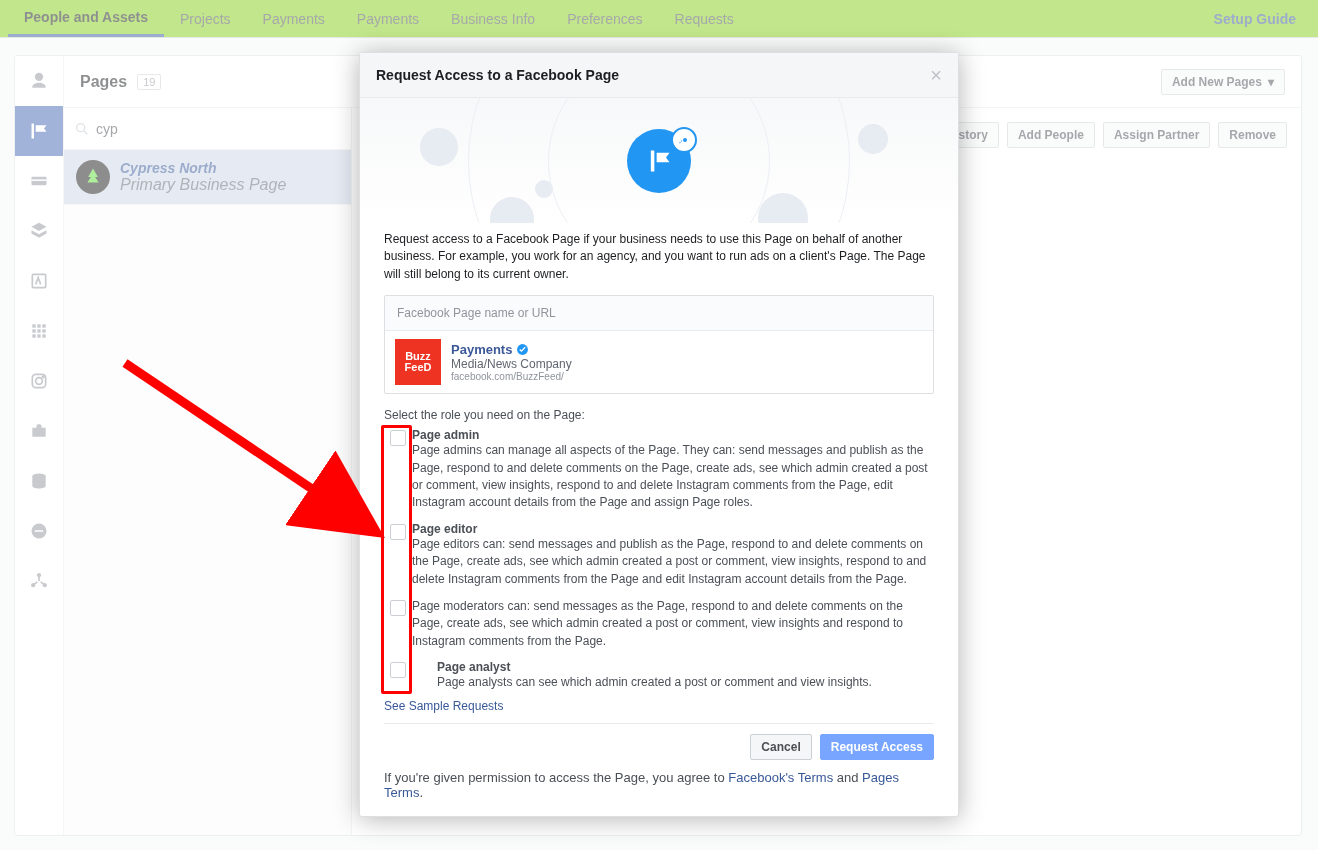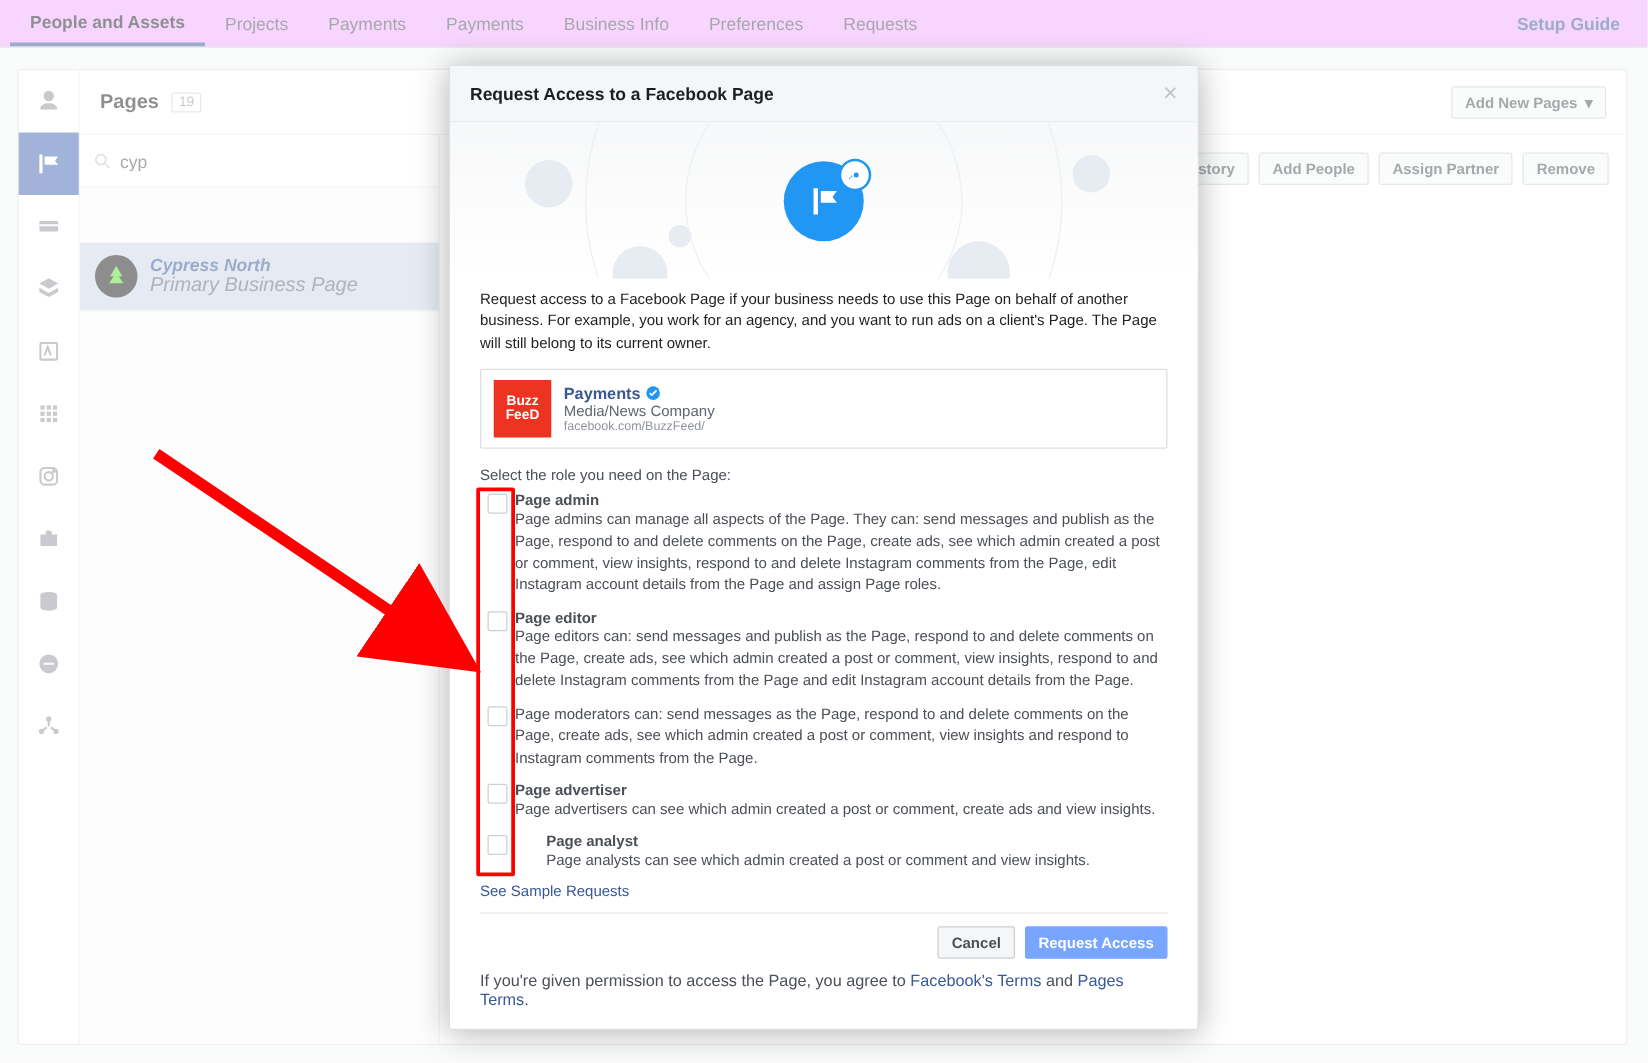--- a/index.html
+++ b/index.html
@@ -10,21 +10,21 @@
     width: 1318px;
     height: 850px;
     background: #f5f6f7;
     position: relative;
     overflow: hidden;
   }
   .tabs {
     display: flex;
     align-items: center;
     height: 38px;
-    background: #f0abfc;
+    background: #84cc16;
     border-bottom: 1px solid #ccc;
     padding: 0 8px;
   }
   .tabs .tab {
     padding: 0 16px;
     height: 100%;
     display: flex;
     align-items: center;
     color: #4b4f56;
     font-size: 14px;
@@ -90,21 +90,20 @@
     align-items: center;
     gap: 6px;
   }
   .btn.prim { background:#4080ff; color:#fff; border-color:#4080ff; }
   .btn.prim.disabled { opacity: .7; }
   .listpane {
     width: 288px;
     border-right: 1px solid #e9eaeb;
     display: flex; flex-direction: column;
     background:#fafbfc;
-    gap:44px;
   }
   .search {
     height: 42px;
     display: flex;
     align-items: center;
     padding: 0 10px;
     border-bottom: 1px solid #e9eaeb;
     background:#fff;
   }
   .search svg { width: 16px; height: 16px; color: #bec3c9; margin-right: 6px; }
@@ -435,20 +434,21 @@
         <svg viewBox="0 0 24 24">
             <path d="M14 8a4 4 0 1 1-4 4l-7 7v-3h3v-3h3l1-1a4 4 0 0 1 4-4z"></path>
           </svg>
       </div>
     </div>
   </div>
   <div class="mbody">
     <div class="intro">Request access to a Facebook Page if your business needs to use this Page on behalf of another business. For example, you work for an agency, and you want to run ads on a client's Page. The Page will still belong to its current owner.</div>
 
     <div class="pnbox">
+      <input class="pninput" placeholder="Facebook Page name or URL" style="">
       <div class="pnsel">
         <div class="bfthumb">
           <span>Buzz</span>
           <span>FeeD</span>
         </div>
         <div>
           <div class="n">
             <span>Payments</span>
             <svg class="verified" viewBox="0 0 24 24">
                 <circle cx="12" cy="12" r="10" fill="#2196f3"></circle>
@@ -479,27 +479,20 @@
           <div class="rt">Page editor</div>
           <div class="rd">Page editors can: send messages and publish as the Page, respond to and delete comments on the Page, create ads, see which admin created a post or comment, view insights, respond to and delete Instagram comments from the Page and edit Instagram account details from the Page.</div>
         </div>
       </div>
       <div class="rolesrow">
         <div class="ck"></div>
         <div class="roletext">
           <div class="rd">Page moderators can: send messages as the Page, respond to and delete comments on the Page, create ads, see which admin created a post or comment, view insights and respond to Instagram comments from the Page.</div>
         </div>
       </div>
-      <div class="rolesrow">
-        <div class="ck"></div>
-        <div class="roletext">
-          <div class="rt">Page advertiser</div>
-          <div class="rd">Page advertisers can see which admin created a post or comment, create ads and view insights.</div>
-        </div>
-      </div>
       <div class="rolesrow" style="margin-bottom:2px;gap:25px;">
         <div class="ck"></div>
         <div class="roletext">
           <div class="rt">Page analyst</div>
           <div class="rd">Page analysts can see which admin created a post or comment and view insights.</div>
         </div>
       </div>
     </div>
 
     <a class="sample">See Sample Requests</a>

